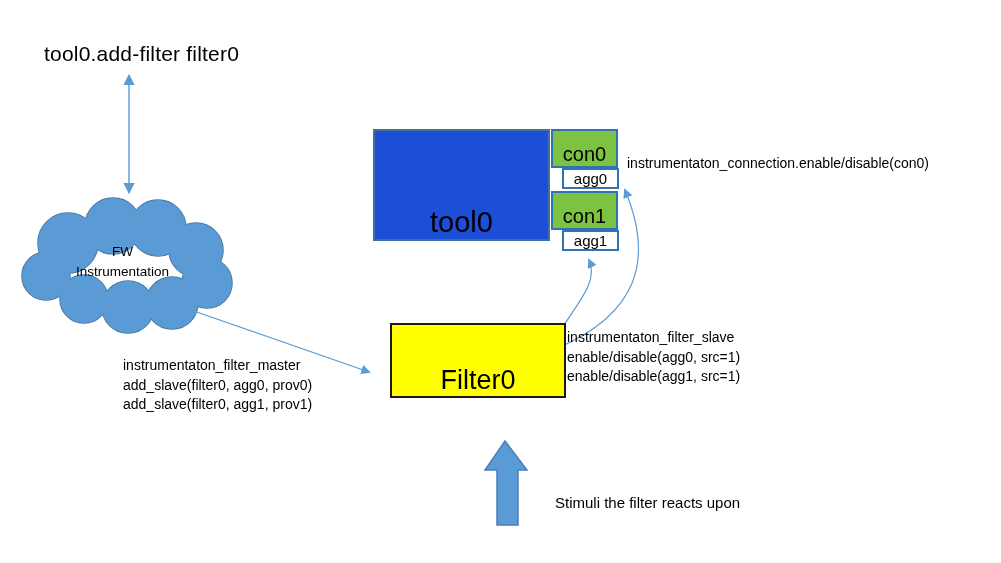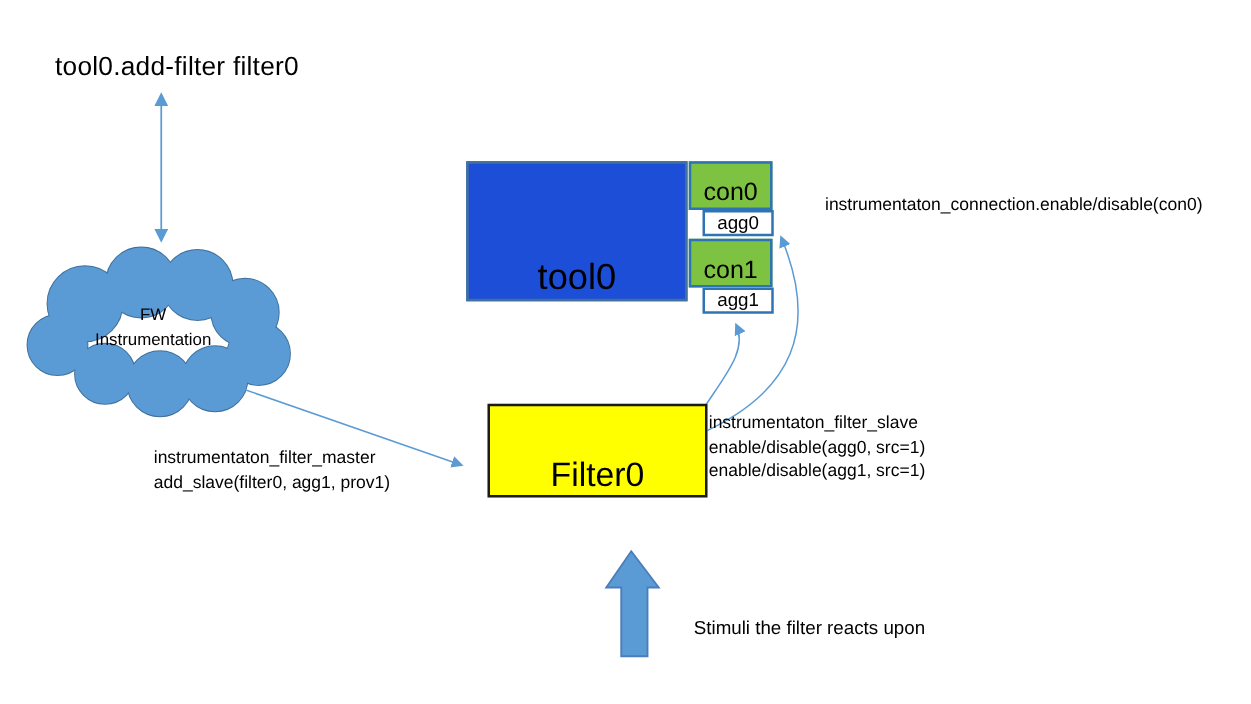--- a/index.html
+++ b/index.html
@@ -31,21 +31,21 @@
   .agg1-box { top:230px; }
   .filter-box {
     left:374px; top:323px; width:176px; height:75px;
     background:#ffff00; border:2px solid #1a1a1a; font-size:27px;margin-left:16px;
   }
   .cloud-text {
     left:40px; top:242px; width:165px; text-align:center;
     font-size:13.5px; line-height:20px;
   }
   .note { font-size:14px; line-height:19.5px; white-space:nowrap; }
-  .note-con0 { left:627px; top:154px;margin-left:33px; }
+  .note-con0 { left:627px; top:154px; }
   .note-con1 { left:627px; top:221px; }
   .note-slave { left:567px; top:328px; }
   .note-master { left:123px; top:356px; }
   .stimuli { left:555px; top:494px; font-size:15px;text-align:right; }
 </style>
 </head>
 <body>
 
 <div id="canvas">
 
@@ -126,18 +126,19 @@
   <div class="abs note note-con0">instrumentaton_connection.enable/disable(con0)</div>
 
   <div class="abs note note-slave">
     <div>instrumentaton_filter_slave</div>
     <div>enable/disable(agg0, src=1)</div>
     <div>enable/disable(agg1, src=1)</div>
   </div>
 
   <div class="abs note note-master">
     <div>instrumentaton_filter_master</div>
+    <div>add_slave(filter0, agg0, prov0)</div>
     <div>add_slave(filter0, agg1, prov1)</div>
   </div>
 
   <div class="abs stimuli">Stimuli the filter reacts upon</div>
 
 </div>
 
 </body></html>

